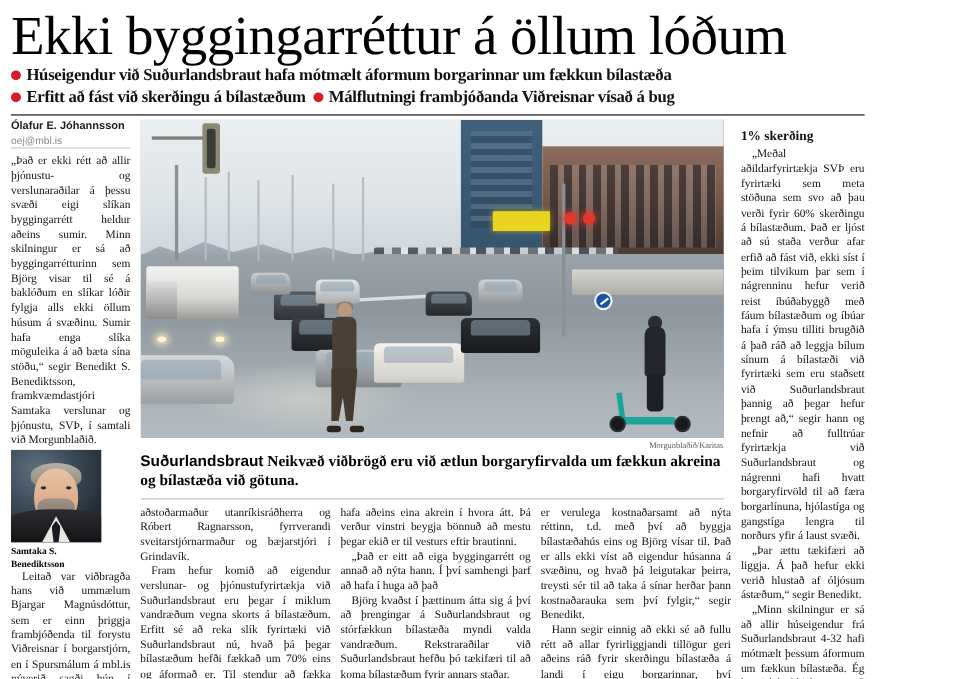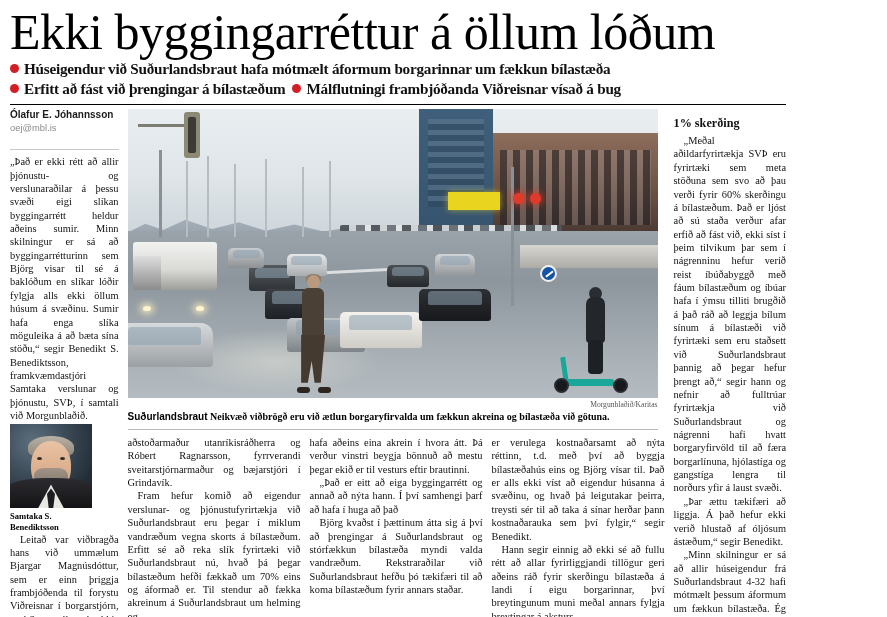--- a/index.html
+++ b/index.html
@@ -98,21 +98,21 @@
     font-weight: 700;
     color: #1b1b1b;
     line-height: 1.2;
   }
   .byline-mail {
     font-family: "Liberation Sans", sans-serif;
     font-size: 9.4px;
     color: #8c8c8c;
     line-height: 1.25;
     margin-top: 1px;
-    padding-bottom: 15px;
+    padding-bottom: 0;
     border-bottom: 1px solid #c9c9c9;
   }
   .col1 .lead {
     margin-top: 5px;
   }
   .portrait-wrap {
     float: left;
     width: 82px;
     margin: 2px 7px 1px 0;
   }
@@ -466,21 +466,21 @@
   .credit {
     font-family: "Liberation Serif", serif;
     font-size: 7.6px;
     color: #555;
     text-align: right;
     margin-top: 2px;
     line-height: 1.2;
   }
   .caption {
     font-family: "Liberation Serif", serif;
-    font-size: 10px;
+    font-size: 14px;
     font-weight: 700;
     line-height: 1.25;
     margin-top: 1px;
     padding-bottom: 6px;
     border-bottom: 1px solid #b9b9b9;
     color: #000;
   }
   .caption .lead-word {
     font-family: "Liberation Sans", sans-serif;
     font-weight: 700;
@@ -497,21 +497,21 @@
 
   <h1 class="headline">Ekki byggingarréttur á öllum lóðum</h1>
 
   <div class="subheads">
     <div class="subline">
       <span class="bullet"></span>
       <span class="sub-text">Húseigendur við Suðurlandsbraut hafa mótmælt áformum borgarinnar um fækkun bílastæða</span>
     </div>
     <div class="subline">
       <span class="bullet"></span>
-      <span class="sub-text">Erfitt að fást við þrengingar á bílastæðum</span>
+      <span class="sub-text">Erfitt að fást við skerðingu á bílastæðum</span>
       <span class="bullet mid"></span>
       <span class="sub-text">Málflutningi frambjóðanda Viðreisnar vísað á bug</span>
     </div>
   </div>
 
   <div class="content">
 
     <div class="col col1">
       <div class="byline-name">Ólafur E. Jóhannsson</div>
       <div class="byline-mail">oej@mbl.is</div>

